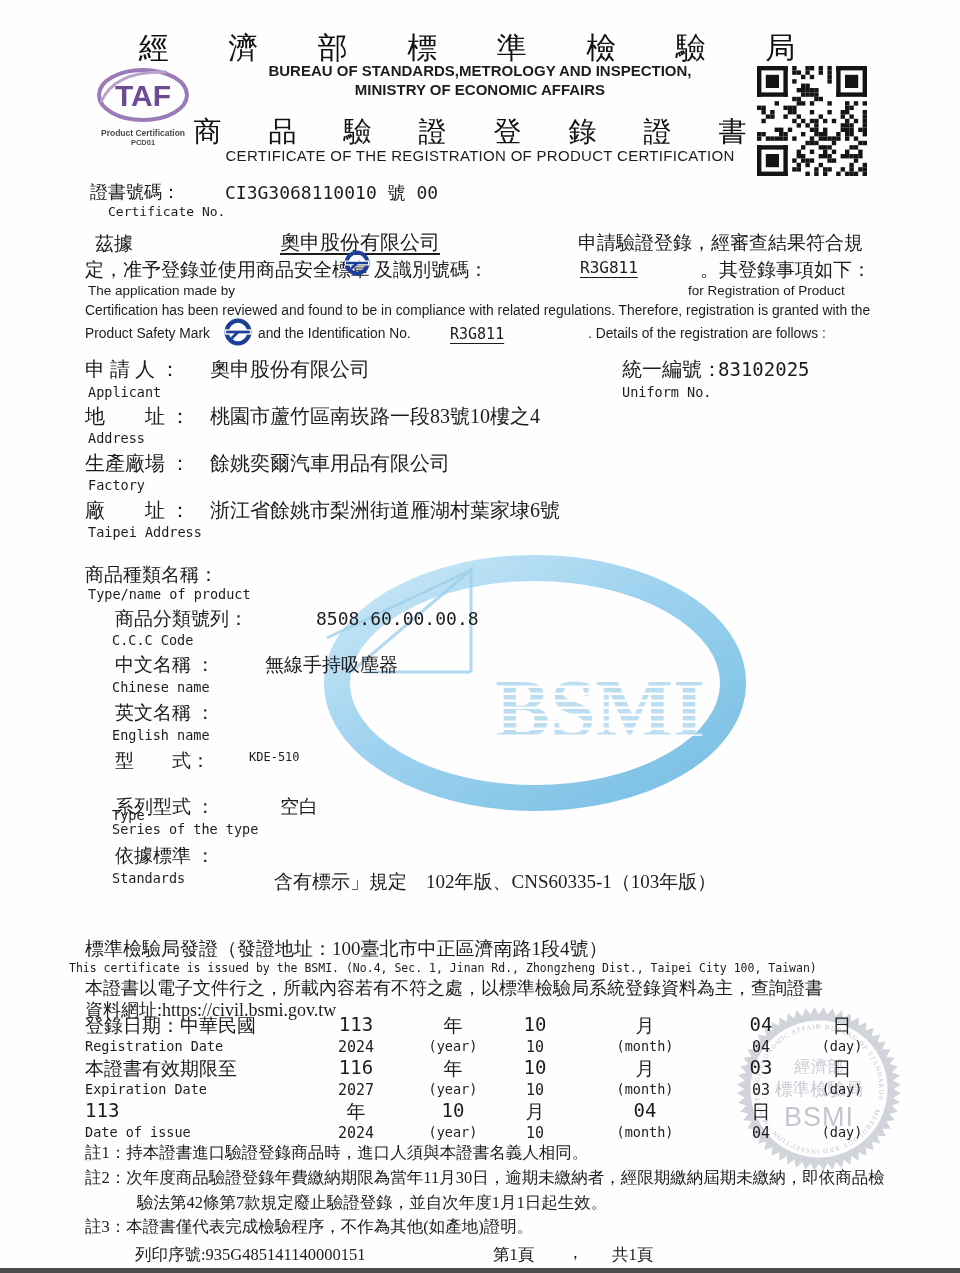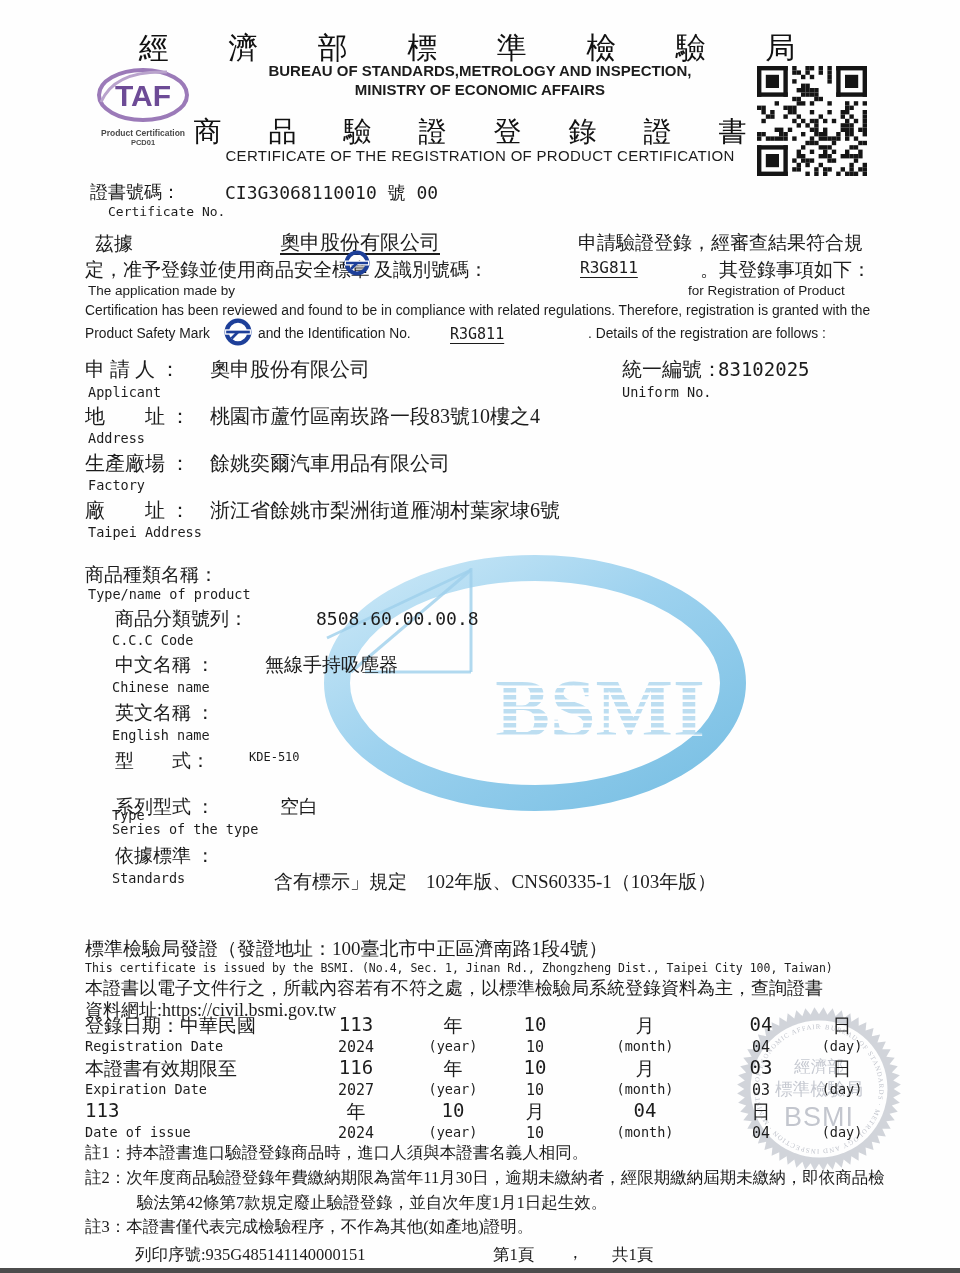--- a/index.html
+++ b/index.html
@@ -340,21 +340,21 @@
     <circle cx="80" cy="80" r="66" fill="#fefefe"></circle>
     <text font-size="6.5" fill="#c2c5cd" letter-spacing="1">
       <textPath href="#sealring">· BUREAU OF STANDARDS · METROLOGY AND INSPECTION · MINISTRY OF ECONOMIC AFFAIRS · REPUBLIC OF CHINA</textPath>
     </text>
     <text x="80" y="64" text-anchor="middle" font-size="16" fill="#c6c9d1" font-family="Liberation Serif, serif">經濟部</text>
     <text x="80" y="86" text-anchor="middle" font-size="17" fill="#c6c9d1" font-family="Liberation Serif, serif">標準檢驗局</text>
     <text x="80" y="116" text-anchor="middle" font-size="26" fill="#c3c6ce" letter-spacing="1" font-family="Liberation Sans, sans-serif">BSMI</text>
   </svg>
 
   <div class="abs zh" style="left:85px;top:936px;font-size:19px;">標準檢驗局發證（發證地址：100臺北市中正區濟南路1段4號）</div>
-  <div class="abs mono" style="left:85px;top:961px;font-size:11.5px;">This certificate is issued by the BSMI. (No.4, Sec. 1, Jinan Rd., Zhongzheng Dist., Taipei City 100, Taiwan)</div>
+  <div class="abs mono" style="left:69px;top:961px;font-size:11.5px;">This certificate is issued by the BSMI. (No.4, Sec. 1, Jinan Rd., Zhongzheng Dist., Taipei City 100, Taiwan)</div>
   <div class="abs zh" style="left:85px;top:976px;font-size:18px;">本證書以電子文件行之，所載內容若有不符之處，以標準檢驗局系統登錄資料為主，查詢證書</div>
   <div class="abs zh" style="left:85px;top:998px;font-size:18px;">資料網址:https://civil.bsmi.gov.tw</div>
 
   <div class="abs dgrid zh" style="left:85px;top:1013px;width:810px;font-size:19px;">
     <span>登錄日期：中華民國</span>
     <span class="mono" style="font-size:19px;">113</span>
     <span>年</span>
     <span class="mono" style="font-size:19px;">10</span>
     <span>月</span>
     <span class="mono" style="font-size:19px;">04</span>

